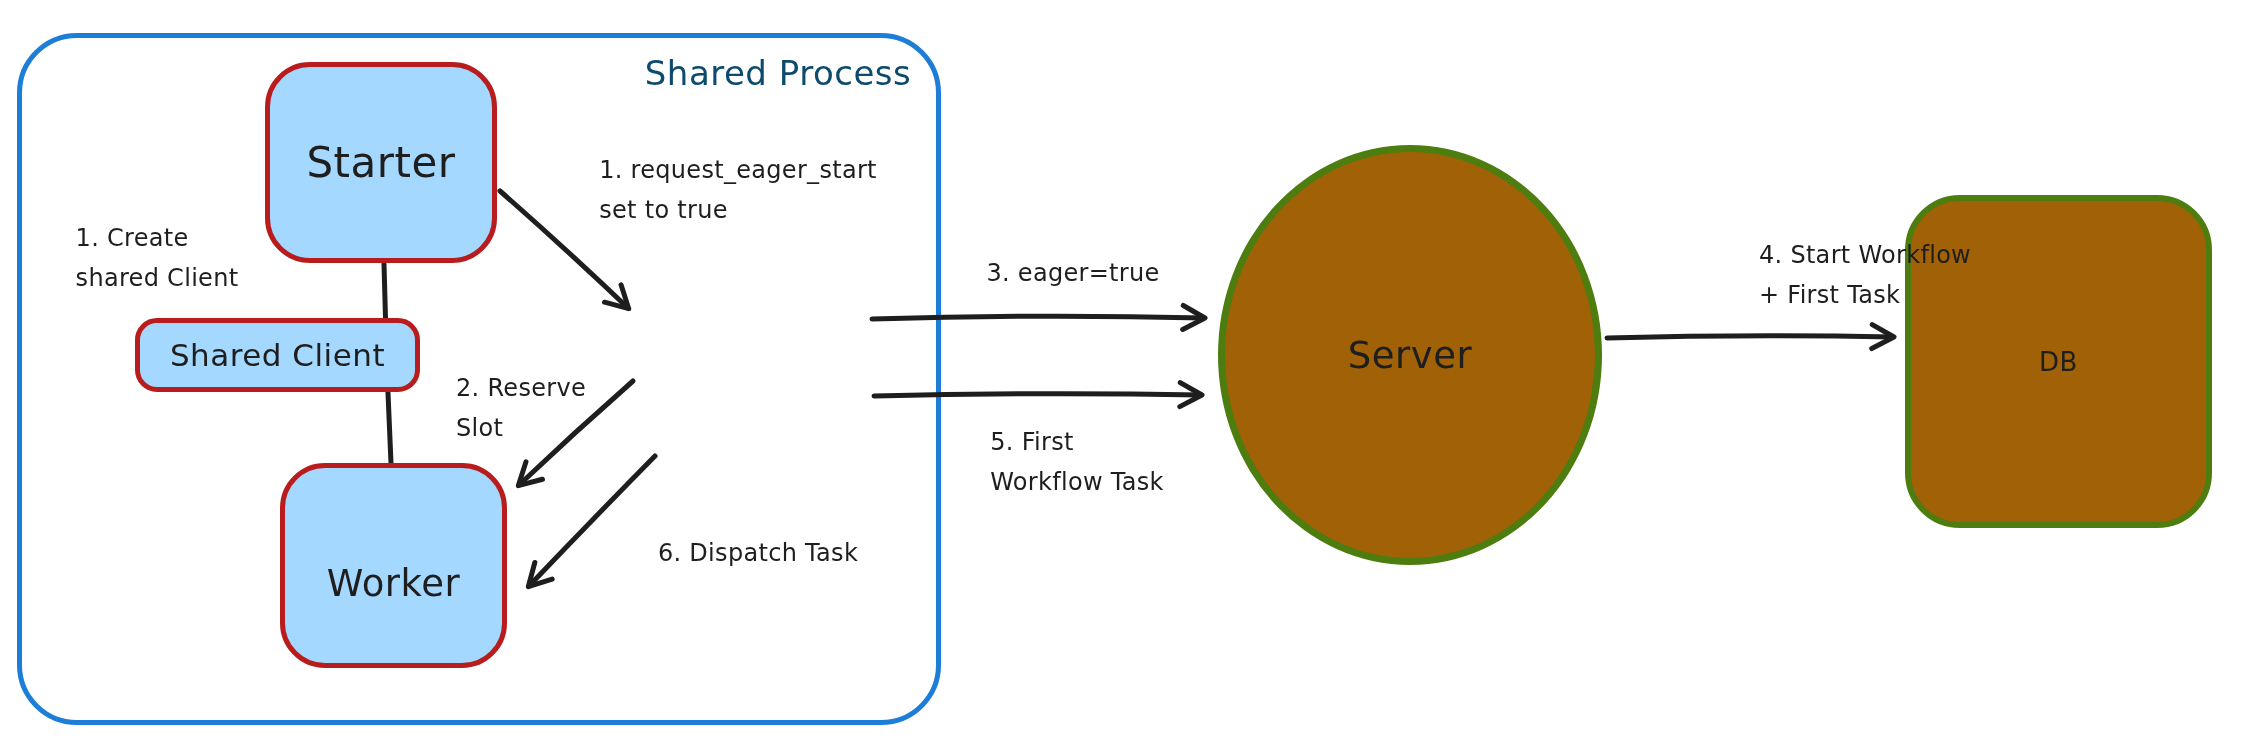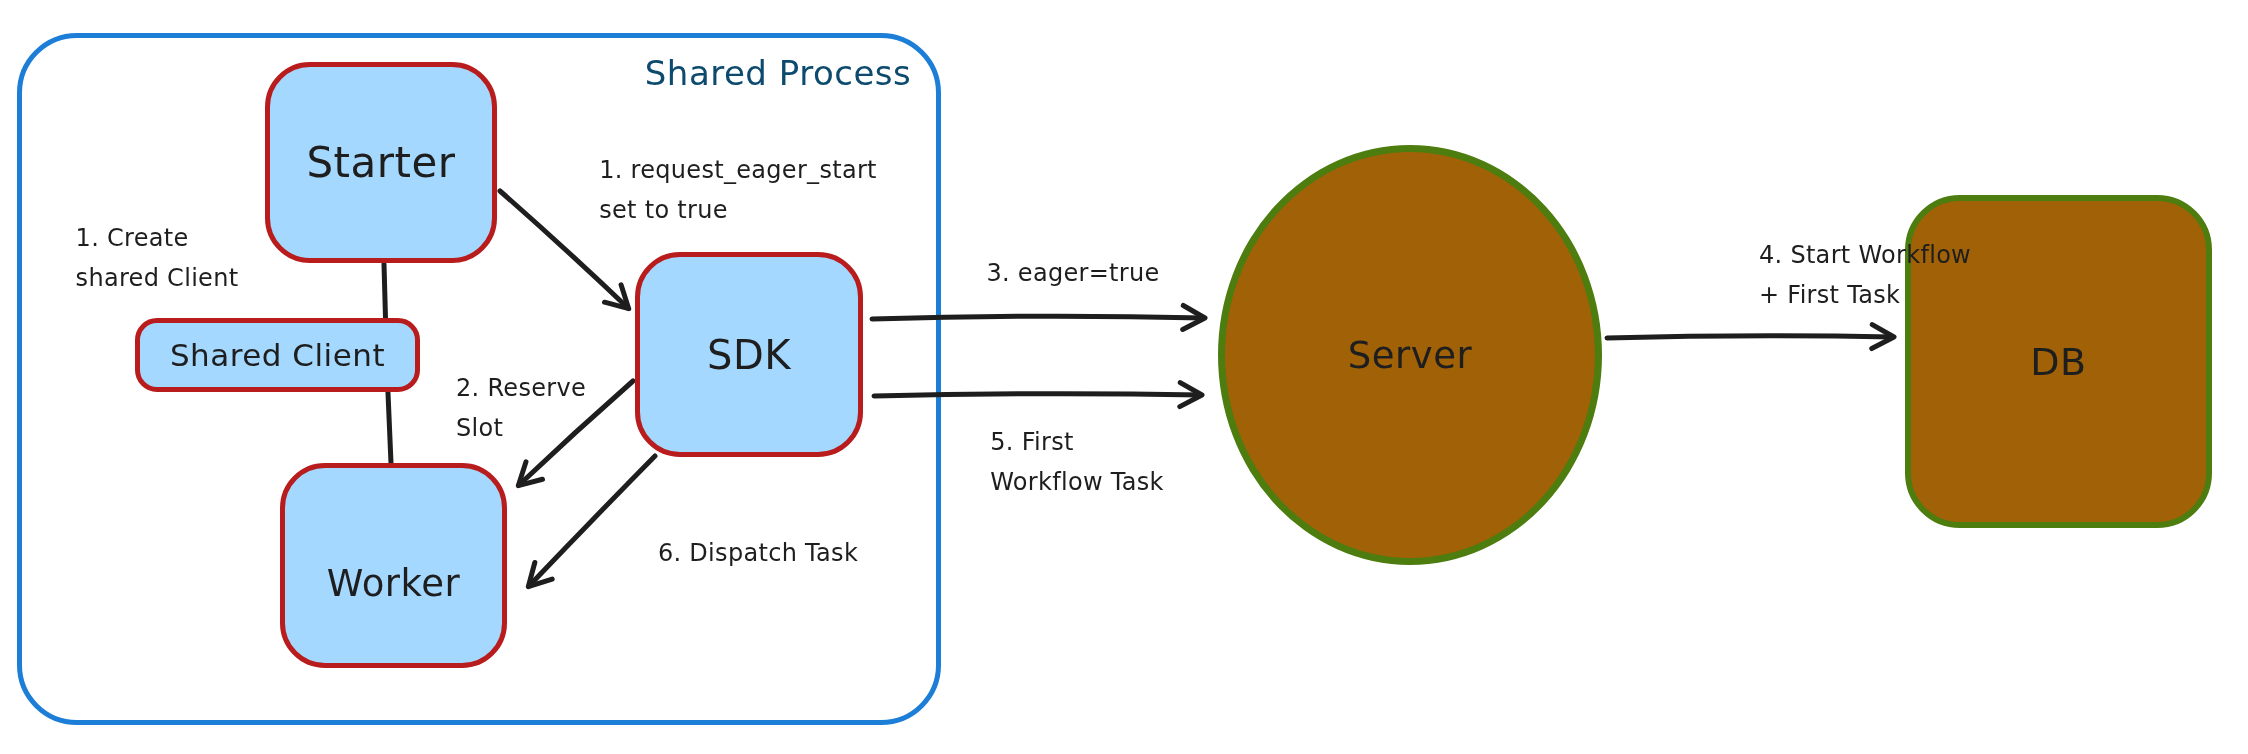--- a/index.html
+++ b/index.html
@@ -38,21 +38,21 @@
   #worker-node        { left: 280px; top: 463px; width: 227px; height: 205px; border-radius: 45px; }
   #sdk-node           { left: 635px; top: 252px; width: 228px; height: 205px; border-radius: 45px; }
   #server-node        { left: 1218px; top: 145px; width: 384px; height: 420px; border-radius: 50%; border-width: 7px; }
   #db-node            { left: 1905px; top: 195px; width: 307px; height: 333px; border-radius: 55px; }
 
   #starter-label       { font-size: 42px; }
   #shared-client-label { font-size: 31px; }
   #worker-label        { font-size: 37px; margin-top: 36px; }
   #sdk-label           { font-size: 40px; }
   #server-label        { font-size: 37px; }
-  #db-label            { font-size: 38px; text-align: right; }
+  #db-label            { font-size: 26px; text-align: right; }
 
   .annotation {
     position: absolute;
     z-index: 4;
     transform: translate(-50%, -50%);
     white-space: pre-line;
     text-align: left;
     font-size: 24px;
     line-height: 40px;
     color: #1e1e1e;
@@ -127,23 +127,20 @@
   </div>
 
   <div id="shared-client-node" class="node blue">
     <span id="shared-client-label" class="node-label">Shared Client</span>
   </div>
 
   <div id="worker-node" class="node blue">
     <span id="worker-label" class="node-label">Worker</span>
   </div>
 
-  <div id="sdk-node" class="node blue">
-    <span id="sdk-label" class="node-label">SDK</span>
-  </div>
 
   <div id="server-node" class="node red">
     <span id="server-label" class="node-label">Server</span>
   </div>
 
   <div id="db-node" class="node red">
     <span id="db-label" class="node-label">DB</span>
   </div>
 
   <div id="ann-create-shared-client" class="annotation">1. Create

